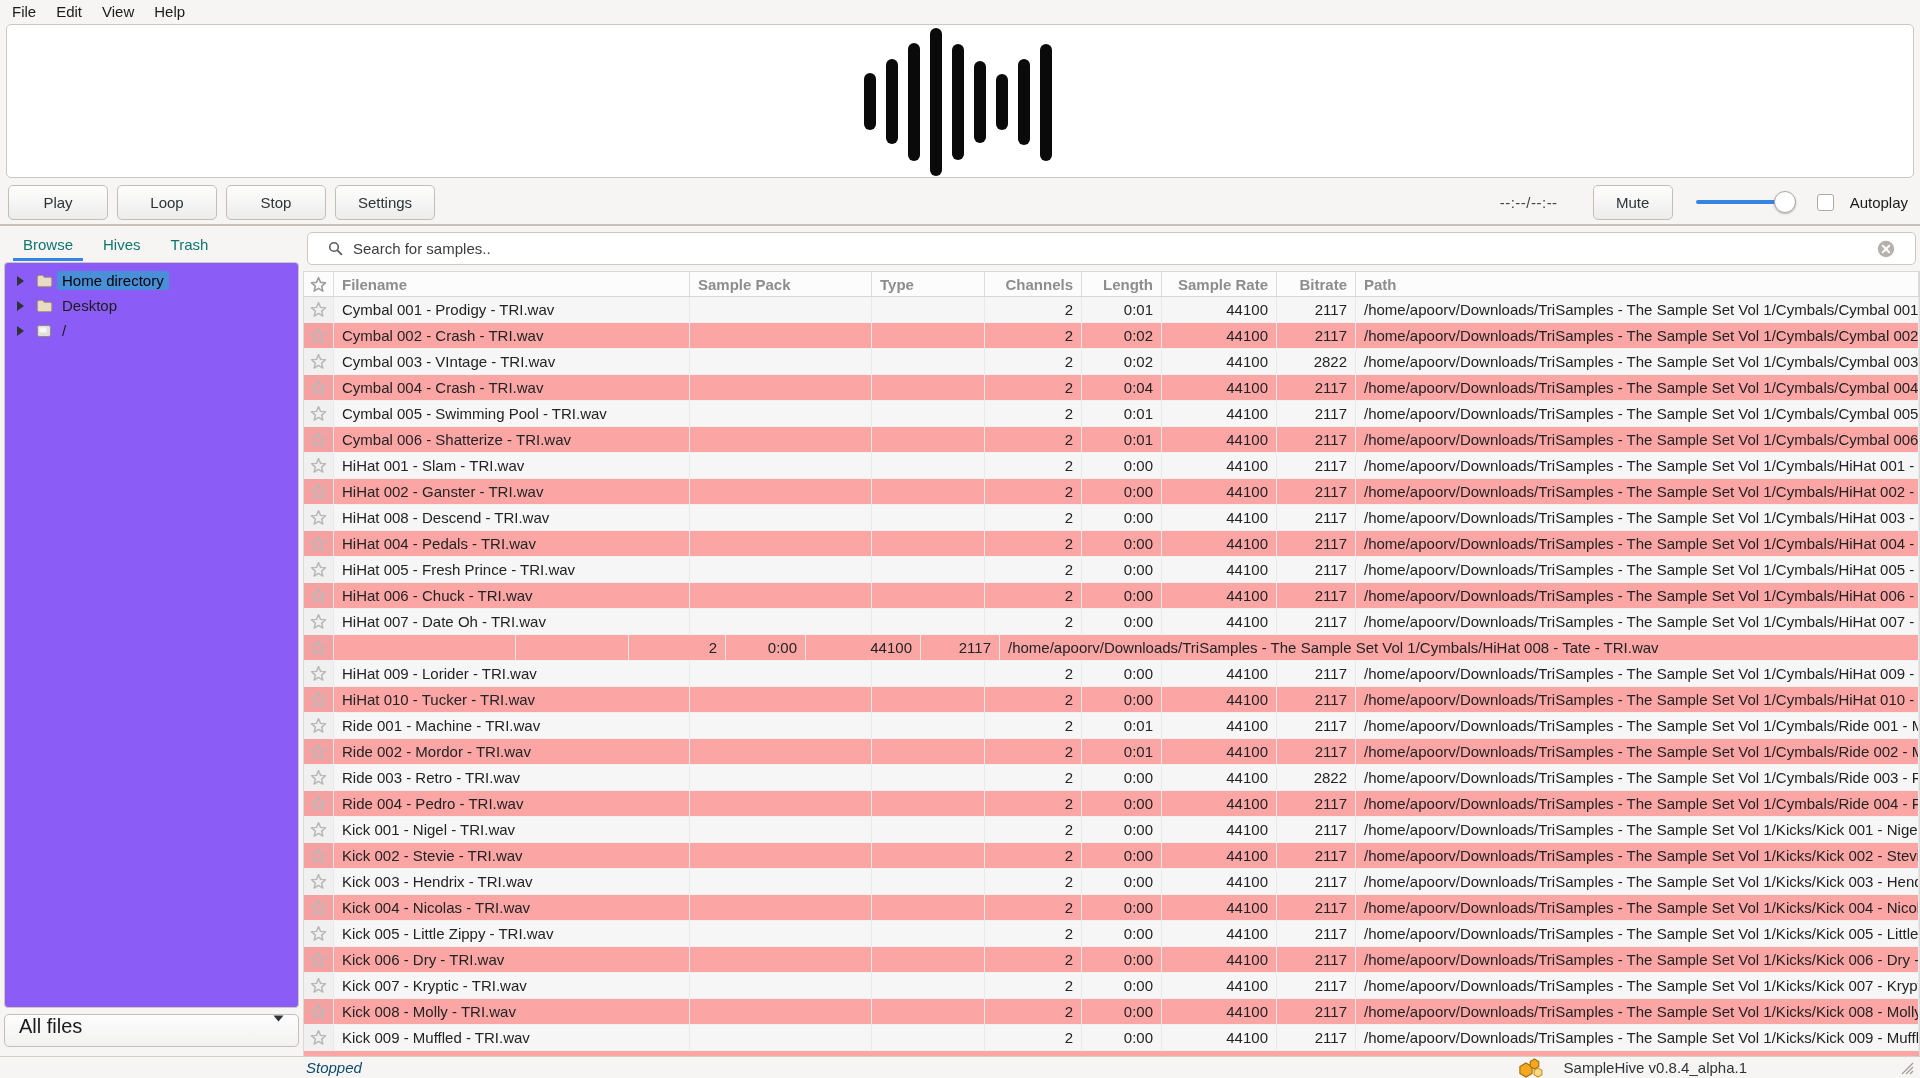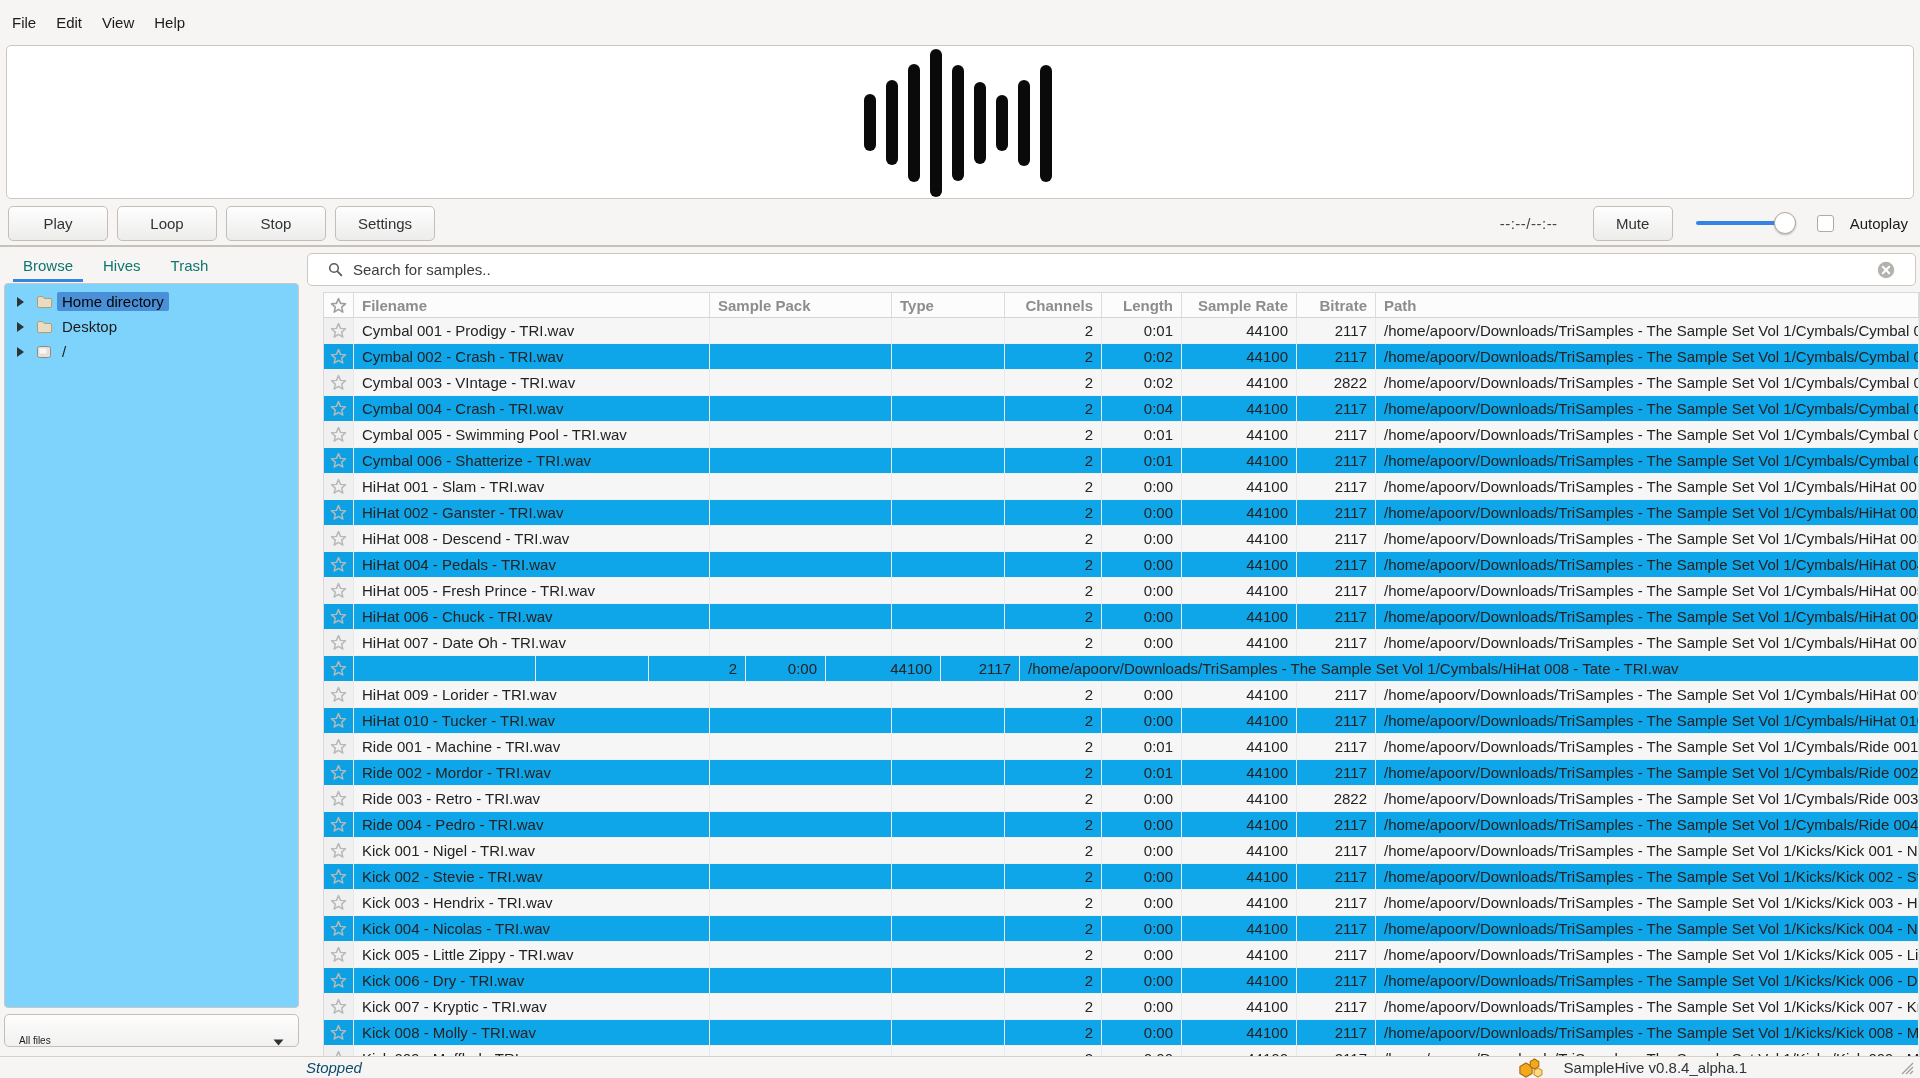--- a/index.html
+++ b/index.html
@@ -4,21 +4,21 @@
 <style>
   html,body{margin:0;padding:0;}
   body{
     width:1920px;height:1078px;overflow:hidden;
     font-family:"Liberation Sans","DejaVu Sans",sans-serif;
     background:#f6f5f4;color:#2e3436;
   }
   .window{width:1920px;height:1078px;display:flex;flex-direction:column;}
 
   
-  .menubar{height:44px;flex:none;display:flex;align-items:center;padding-left:2px;background:#f6f5f4;}
+  .menubar{height:23px;flex:none;display:flex;align-items:center;padding-left:2px;background:#f6f5f4;}
   .menu-item{padding:3px 10px;font-size:15px;color:#1b1b1b;}
 
   
   .wave-outer{flex:none;height:157px;padding:1px 6px 2px 6px;box-sizing:border-box;}
   .wave-panel{height:100%;background:#ffffff;border:1px solid #cdc7c2;border-radius:5px;
     display:flex;align-items:center;justify-content:center;box-sizing:border-box;}
 
   
   .transport{flex:none;height:46px;display:flex;align-items:center;gap:9px;padding:0 8px;
     border-bottom:2px solid #c8c1ba;box-sizing:border-box;background:#f6f5f4;}
@@ -40,42 +40,42 @@
   .autoplay-label{font-size:15px;color:#1b1b1b;margin-right:4px;}
 
   
   .main{flex:1;display:flex;min-height:0;}
 
   
   .sidebar{width:303px;flex:none;display:flex;flex-direction:column;box-sizing:border-box;}
   .tabs{height:36px;flex:none;display:flex;align-items:stretch;padding-left:8px;}
   .tab{padding:1px 15px;font-size:15px;color:#0f766e;display:flex;align-items:center;position:relative;}
   .tab.active::after{content:"";position:absolute;left:5px;right:5px;bottom:1px;height:3px;background:#3584e4;}
-  .tree-panel{flex:1;margin:0 4px;background:#7dd3fc;border:1px solid #cdc7c2;border-radius:4px;
+  .tree-panel{flex:1;margin:0 4px;background:#8b5cf6;border:1px solid #cdc7c2;border-radius:4px;
     padding-top:5px;overflow:hidden;box-sizing:border-box;}
   .tree-item{height:25px;display:flex;align-items:center;font-size:15px;color:#1b1b1b;}
   .expander{width:11px;height:12px;margin-left:11px;flex:none;display:flex;align-items:center;}
   .tree-ic{width:18px;height:15px;margin-left:9px;margin-right:3px;flex:none;display:flex;align-items:center;}
   .tree-label{padding:1px 5px;border-radius:2px;white-space:nowrap;}
   .tree-item.selected .tree-label{background:#4a90d9;color:#050505;}
   .filter{height:33px;flex:none;margin:6px 4px 9px 4px;background:linear-gradient(#fdfdfd,#f2f1f0);
-    border:1px solid #c4beb8;border-radius:5px;display:flex;align-items:flex-end;
-    justify-content:space-between;padding:0 14px;font-size:10px;color:#1b1b1b;box-sizing:border-box;}
+    border:1px solid #c4beb8;border-radius:5px;display:flex;align-items:flex-start;
+    justify-content:space-between;padding:0 14px;font-size:20px;color:#1b1b1b;box-sizing:border-box;}
 
   
   .content{flex:1;display:flex;flex-direction:column;min-width:0;}
   .searchbar{height:33px;flex:none;margin:6px 4px 0 4px;background:#fff;border:1px solid #cdc7c2;
     border-radius:5px;display:flex;align-items:center;padding:0 20px;gap:8px;box-sizing:border-box;}
   .searchbar input{flex:1;border:none;outline:none;background:transparent;
     font-family:inherit;font-size:15px;color:#2e3436;}
   .searchbar input::placeholder{color:#3c3c3c;opacity:1;}
   .clear-btn{flex:none;display:flex;align-items:center;}
 
-  .table{flex:1;margin-top:6px;background:#0ea5e9;overflow:hidden;
-    border-top:1px solid #d9d9d9;border-left:1px solid #d9d9d9;border-right:1px solid #d9d9d9;box-sizing:border-box;margin-left:20px;}
+  .table{flex:1;margin-top:6px;background:#fca5a5;overflow:hidden;
+    border-top:1px solid #d9d9d9;border-left:1px solid #d9d9d9;border-right:1px solid #d9d9d9;box-sizing:border-box;}
   .thead{display:flex;height:25px;background:#fcfcfc;border-bottom:1px solid #d8d4d0;box-sizing:border-box;}
   .hcell{display:flex;align-items:center;padding:0 8px;box-sizing:border-box;
     border-right:1px solid #dcdcdc;font-size:15px;font-weight:bold;color:#8d8d8d;white-space:nowrap;overflow:hidden;}
   .trow{display:flex;height:26px;}
   .trow.odd{background:#f6f6f6;}
   .tcell{display:flex;align-items:center;padding:0 8px;box-sizing:border-box;
     border-right:1px solid #e9e9e9;border-bottom:1px solid #f0f0f0;
     font-size:15px;color:#232323;white-space:nowrap;overflow:hidden;}
   .num{justify-content:flex-end;}
   .c-star{width:30px;justify-content:center;padding:0;}

